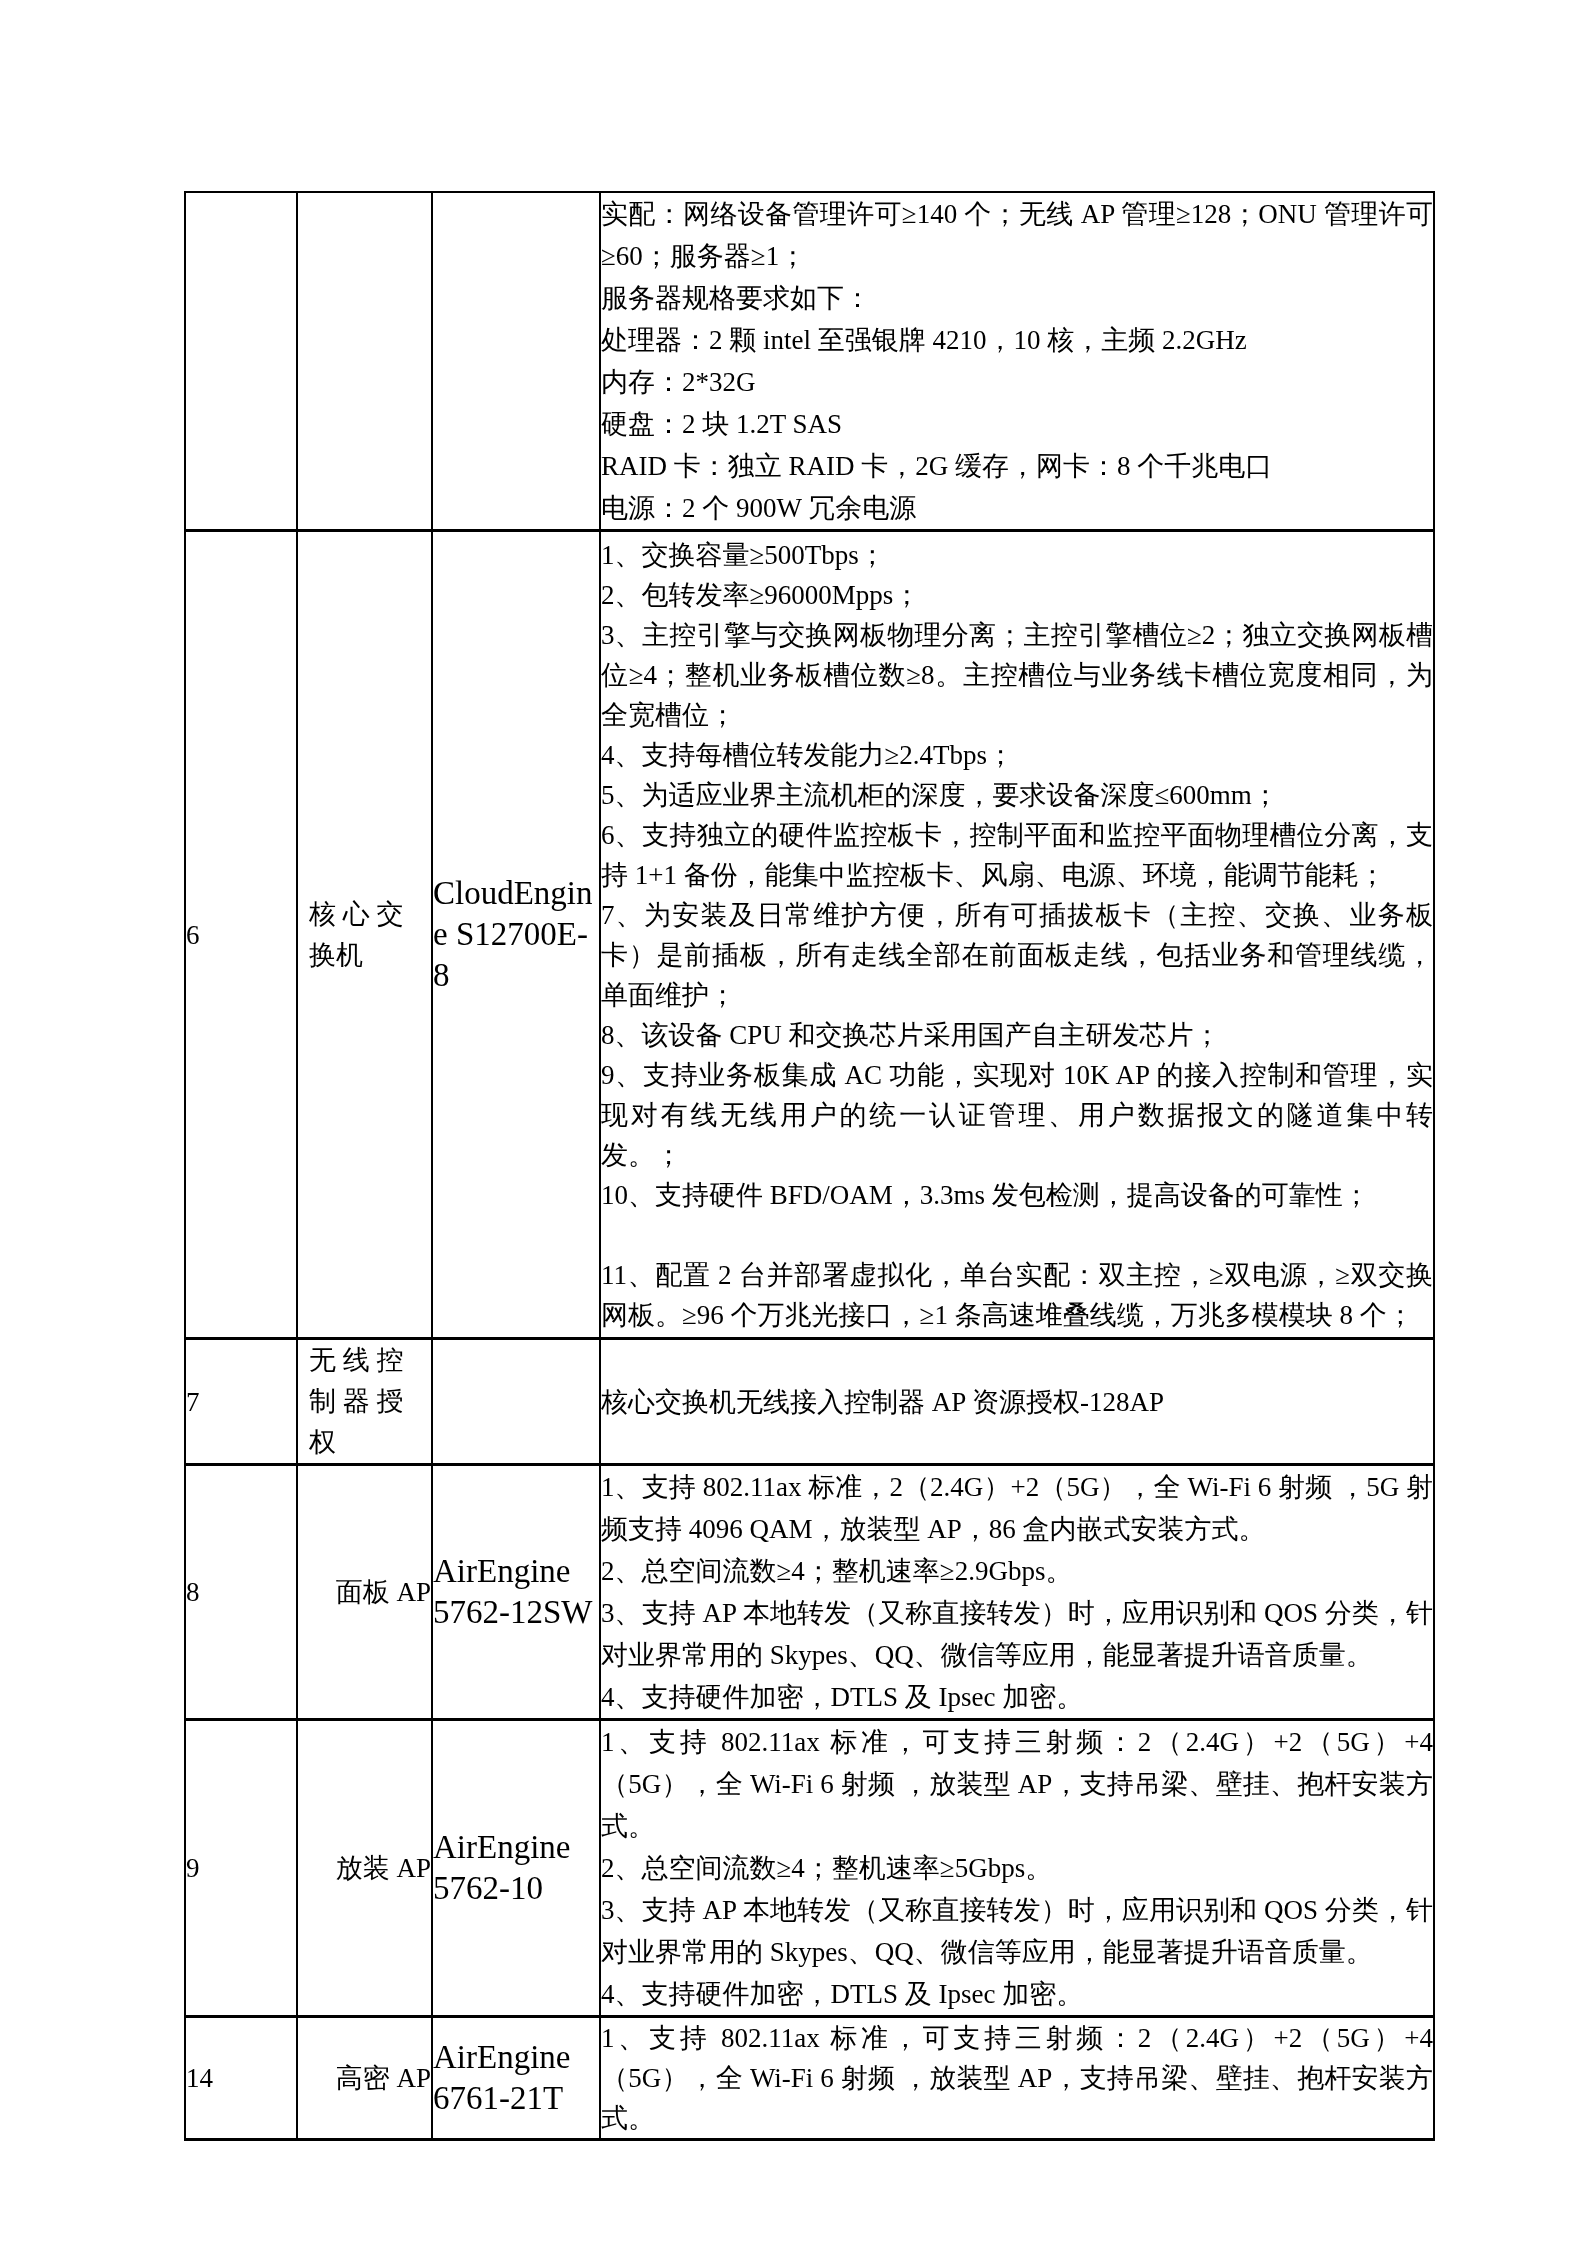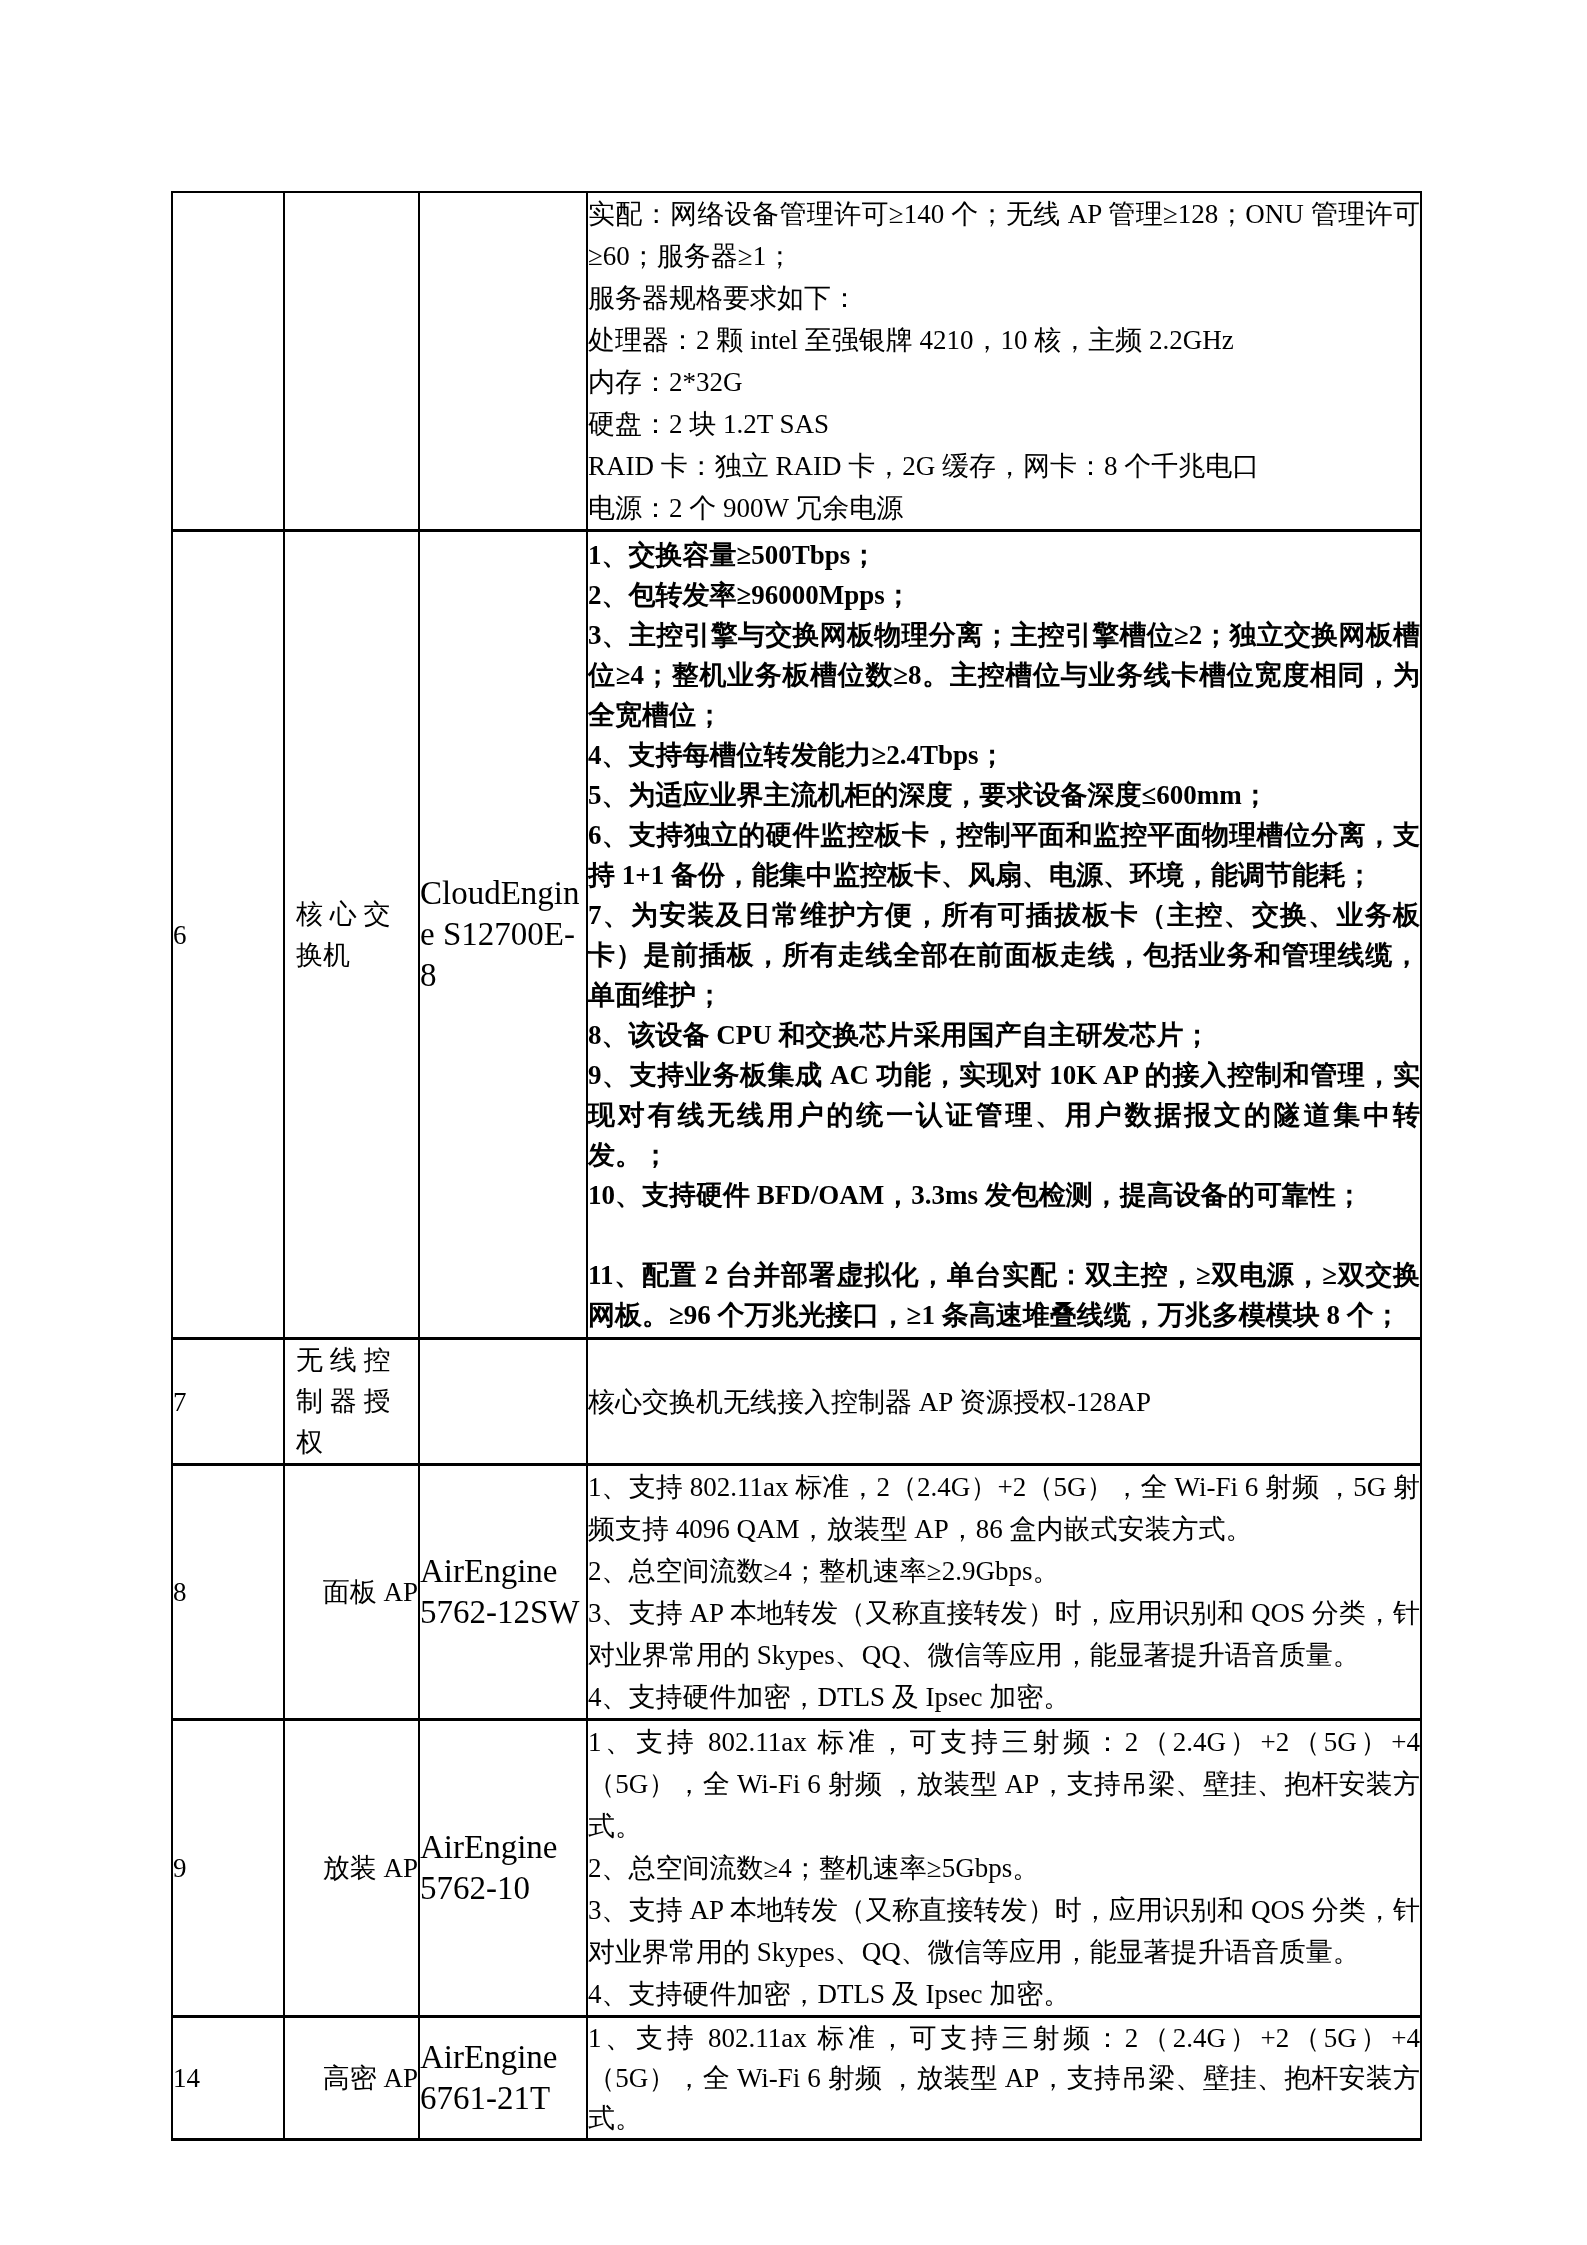--- a/index.html
+++ b/index.html
@@ -14,21 +14,21 @@
     font-family: "Liberation Serif", serif;
     color: #000000;
   }
   .doc-page {
     position: absolute;
     inset: 0;
     background: #ffffff;
   }
   table.spec-table {
     position: absolute;
-    left: 171px;
+    left: 184px;
     top: 191px;
     width: 1249px;
     border-collapse: collapse;
     table-layout: fixed;
     border: 2px solid #000;
     border-bottom: 3px solid #000;
   }
   table.spec-table td {
     border-left: 2px solid #000;
     border-bottom: 3px solid #000;
@@ -71,21 +71,21 @@
   }
   td.spec {
     font-size: 27px;
     line-height: 42px;
     padding: 1px 14px 0 18px;
     vertical-align: top;
     white-space: pre-wrap;
     text-align: justify;
     word-break: break-word;
   }
-  tr.row-6 td.spec  { line-height: 40px; font-weight: bold; }
+  tr.row-6 td.spec  { line-height: 40px; }
   tr.row-10 td.spec { line-height: 40px; }
   tr.row-7 td.spec  { vertical-align: middle; margin-left: 21px; }
 </style>
 </head>
 <body>
 
 <div class="doc-page">
   <table class="spec-table">
     <colgroup>
       <col style="width:112px">

